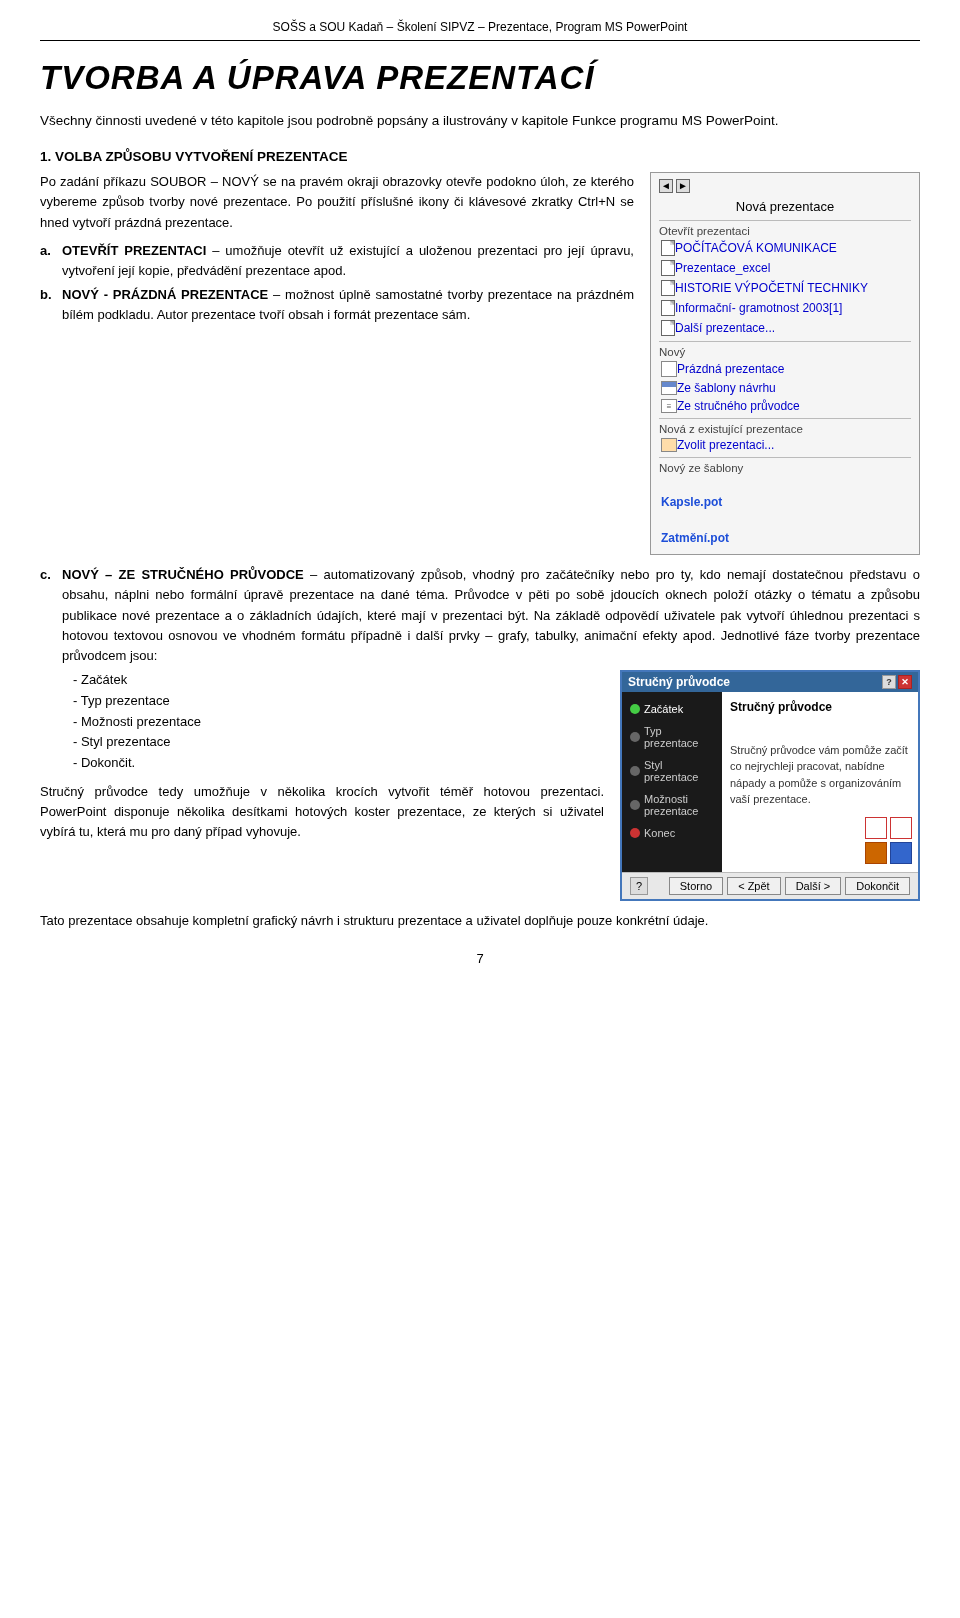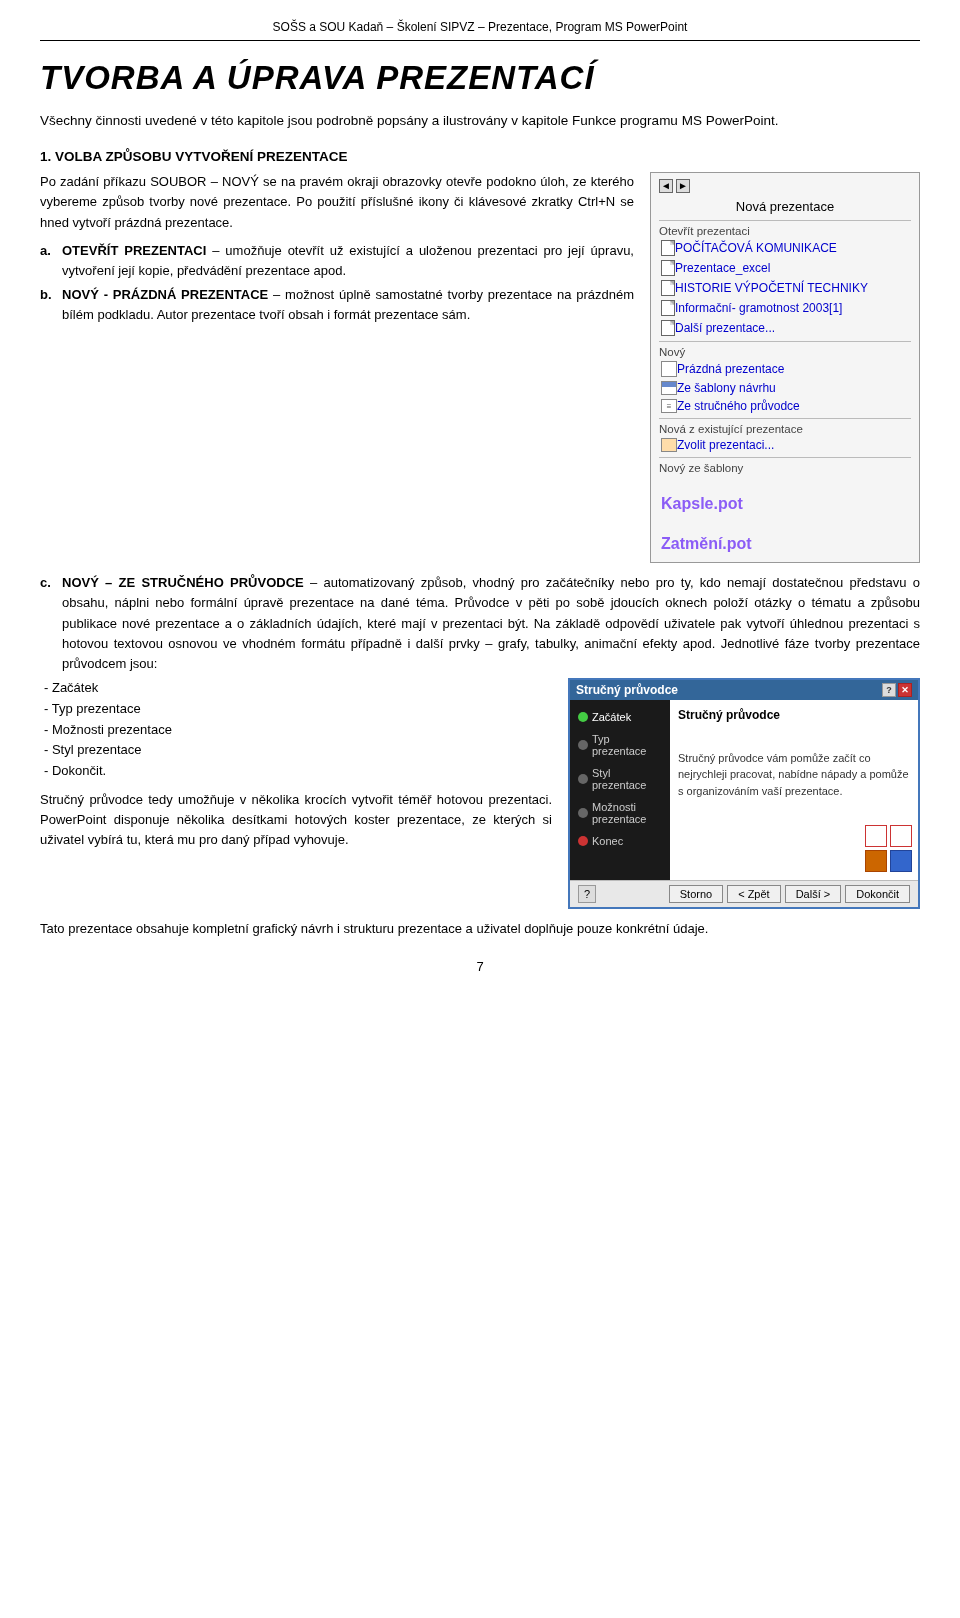--- a/index.html
+++ b/index.html
@@ -94,23 +94,23 @@
       color: #0000cc;
       text-decoration: none;
       font-size: 12px;
       display: flex;
       align-items: center;
       margin-bottom: 2px;
       padding: 1px 2px;
       cursor: pointer;
     }
     .panel-link-bold {
-      color: #8b5cf6;
+      color: #1d4ed8;
       font-weight: bold;
-      font-size: 16px;
+      font-size: 12px;
       margin-top: 20px;
     }
     .file-icon {
       display: inline-block;
       width: 14px;
       height: 16px;
       background: #fff;
       border: 1px solid #666;
       position: relative;
       flex-shrink: 0;
@@ -176,41 +176,41 @@
       font-size: 13px;
       line-height: 1.55;
       text-align: justify;
       margin-bottom: 4px;
     }
     .sub-label {
       font-weight: bold;
       min-width: 16px;
     }
     .list-items {
-      margin-left: 4px;
+      margin-left: 33px;
       margin-bottom: 8px;
     }
     .list-item-row {
       font-size: 13px;
       line-height: 1.6;
     }
     
     .strucny-section {
       display: flex;
       gap: 16px;
       margin-bottom: 10px;
     }
     .strucny-text-col {
       flex: 1;
       font-size: 13px;
       line-height: 1.55;
       text-align: justify;
     }
     .strucny-panel-col {
-      width: 352px;
+      width: 300px;
       flex-shrink: 0;
     }
     .strucny-panel {
       border: 2px solid #4477bb;
       background: #fff;
       font-size: 11px;
     }
     .strucny-titlebar {
       background: #336699;
       color: #fff;

